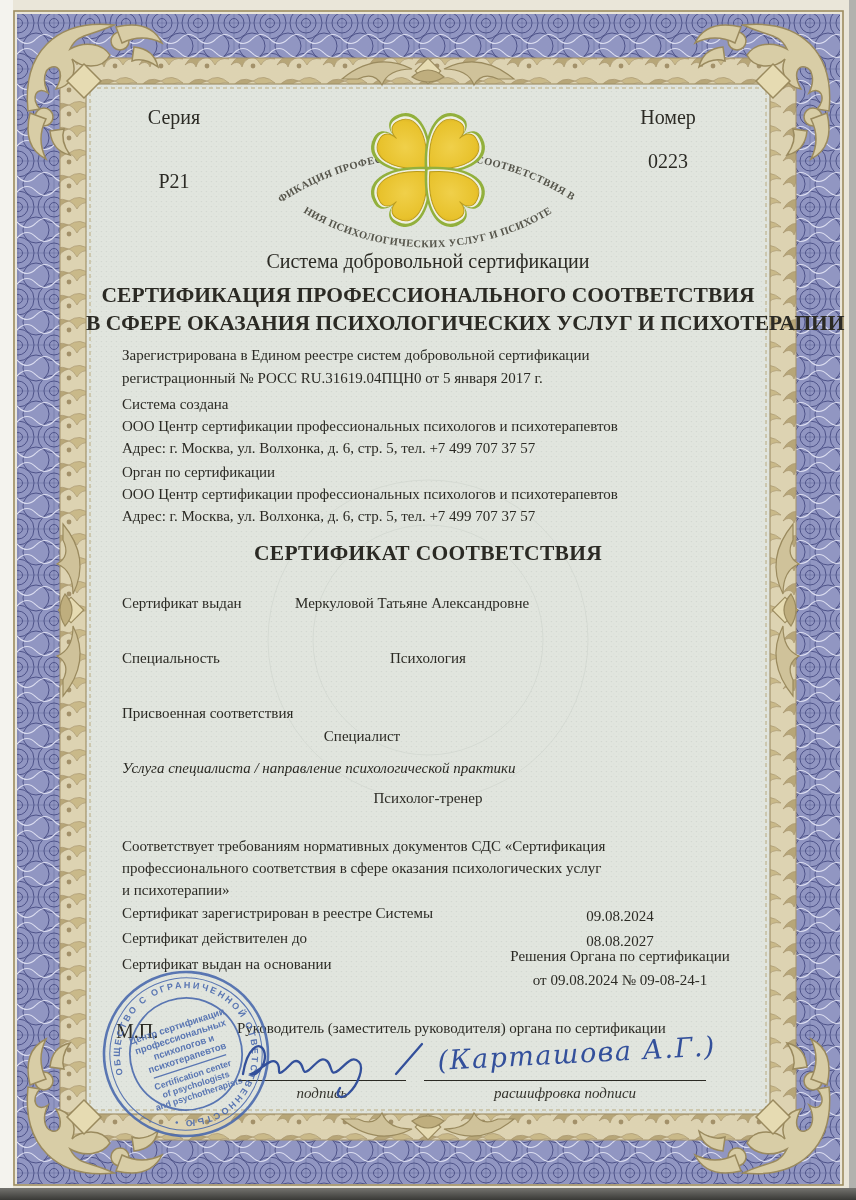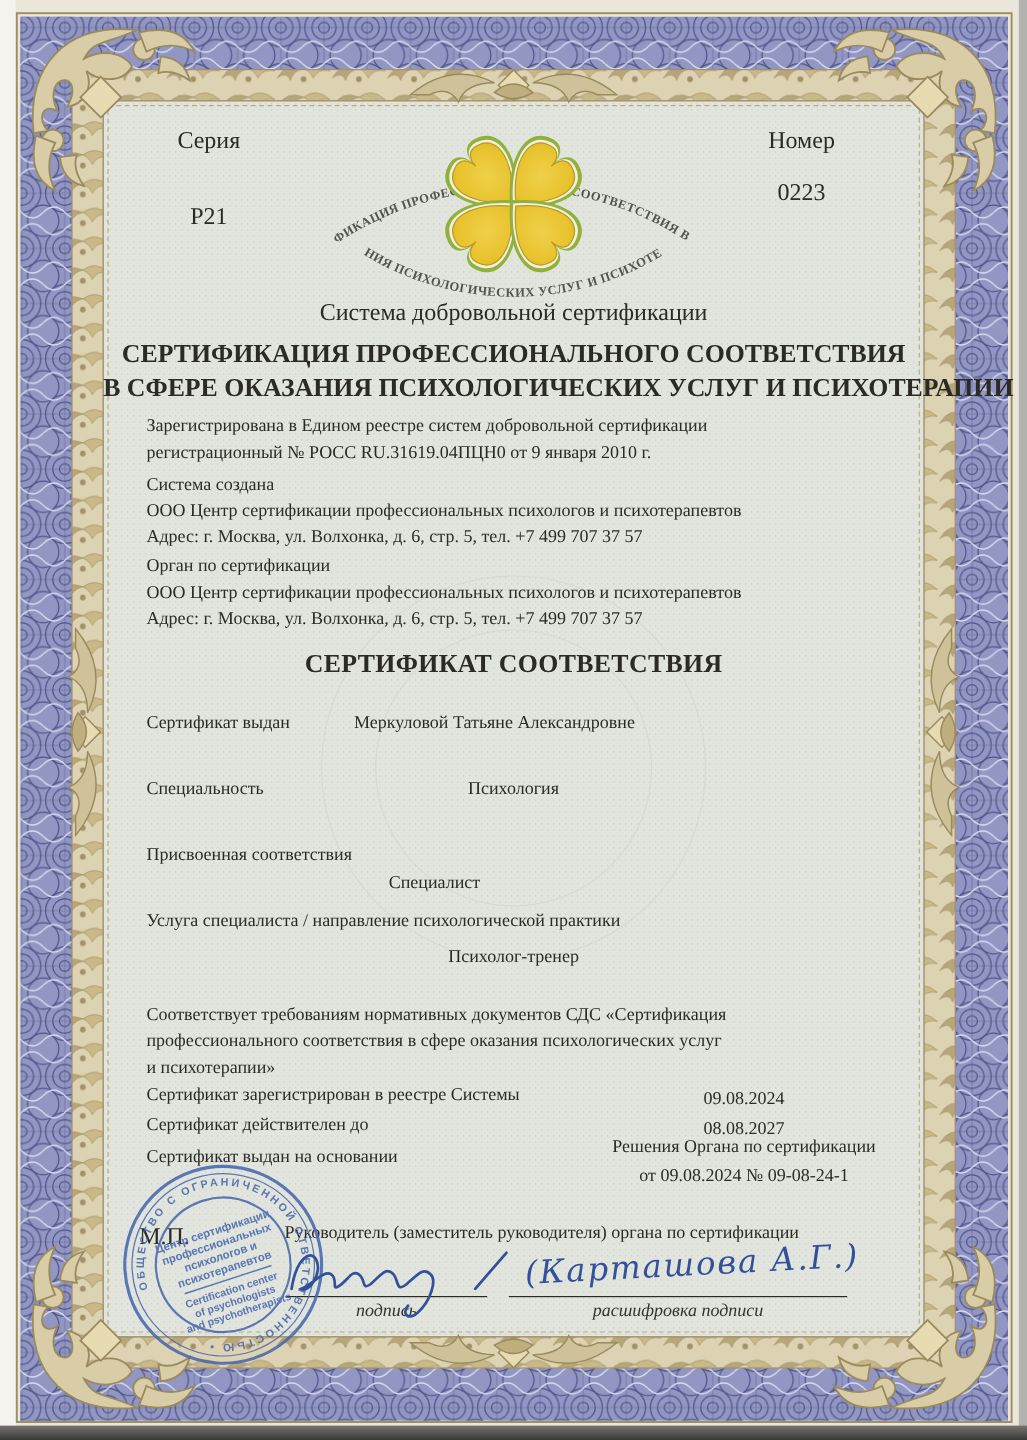--- a/index.html
+++ b/index.html
@@ -161,42 +161,42 @@
   <div class="txt fs20 c content-z" style="left:118px;top:106px;width:112px;">Серия</div>
   <div class="txt fs20 c content-z" style="left:118px;top:150px;width:112px;margin-top:20px;">Р21</div>
   <div class="txt fs20 c content-z" style="left:612px;top:106px;width:112px;">Номер</div>
   <div class="txt fs20 c content-z" style="left:612px;top:150px;width:112px;">0223</div>
 
   <div class="txt fs20 c content-z" style="left:86px;top:250px;width:684px;">Система добровольной сертификации</div>
   <div class="txt fs21 b c content-z" style="left:86px;top:283px;width:684px;">СЕРТИФИКАЦИЯ ПРОФЕССИОНАЛЬНОГО СООТВЕТСТВИЯ</div>
   <div class="txt fs21 b c content-z" style="left:86px;top:311px;width:684px;">В СФЕРЕ ОКАЗАНИЯ ПСИХОЛОГИЧЕСКИХ УСЛУГ И ПСИХОТЕРАПИИ</div>
 
   <div class="txt fs19 content-z" style="left:122px;top:347px;">Зарегистрирована в Едином реестре систем добровольной сертификации</div>
-  <div class="txt fs19 content-z" style="left:122px;top:370px;">регистрационный № РОСС RU.31619.04ПЦН0 от 9 января 2010 г.</div>
+  <div class="txt fs19 content-z" style="left:122px;top:370px;">регистрационный № РОСС RU.31619.04ПЦН0 от 5 января 2017 г.</div>
 
   <div class="txt fs19 content-z" style="left:122px;top:396px;text-align:right;">Система создана</div>
   <div class="txt fs19 content-z" style="left:122px;top:418px;">ООО Центр сертификации профессиональных психологов и психотерапевтов</div>
   <div class="txt fs19 content-z" style="left:122px;top:440px;">Адрес: г. Москва, ул. Волхонка, д. 6, стр. 5, тел. +7 499 707 37 57</div>
 
   <div class="txt fs19 content-z" style="left:122px;top:464px;">Орган по сертификации</div>
   <div class="txt fs19 content-z" style="left:122px;top:486px;">ООО Центр сертификации профессиональных психологов и психотерапевтов</div>
   <div class="txt fs19 content-z" style="left:122px;top:508px;">Адрес: г. Москва, ул. Волхонка, д. 6, стр. 5, тел. +7 499 707 37 57</div>
 
   <div class="txt fs21 b c content-z" style="left:86px;top:541px;width:684px;letter-spacing:0.3px;">СЕРТИФИКАТ СООТВЕТСТВИЯ</div>
 
   <div class="txt fs19 content-z" style="left:122px;top:595px;">Сертификат выдан</div>
   <div class="txt fs19 content-z" style="left:295px;top:595px;">Меркуловой Татьяне Александровне</div>
 
   <div class="txt fs19 content-z" style="left:122px;top:650px;">Специальность</div>
   <div class="txt fs19 content-z" style="left:390px;top:650px;">Психология</div>
 
   <div class="txt fs19 content-z" style="left:122px;top:705px;">Присвоенная соответствия</div>
   <div class="txt fs19 c content-z" style="left:86px;top:728px;width:552px;">Специалист</div>
 
-  <div class="txt fs19 content-z" style="left:122px;top:760px;">Услуга специалиста / направление психологической практики</div>
+  <div class="txt fs19 content-z" style="left:122px;top:760px;font-style:italic;">Услуга специалиста / направление психологической практики</div>
   <div class="txt fs19 c content-z" style="left:86px;top:790px;width:684px;">Психолог-тренер</div>
 
   <div class="txt fs19 content-z" style="left:122px;top:838px;">Соответствует требованиям нормативных документов СДС «Сертификация</div>
   <div class="txt fs19 content-z" style="left:122px;top:860px;">профессионального соответствия в сфере оказания психологических услуг</div>
   <div class="txt fs19 content-z" style="left:122px;top:882px;">и психотерапии»</div>
 
   <div class="txt fs19 content-z" style="left:122px;top:905px;">Сертификат зарегистрирован в реестре Системы</div>
   <div class="txt fs19 c content-z" style="left:520px;top:908px;width:200px;">09.08.2024</div>
 
   <div class="txt fs19 content-z" style="left:122px;top:930px;">Сертификат действителен до</div>

